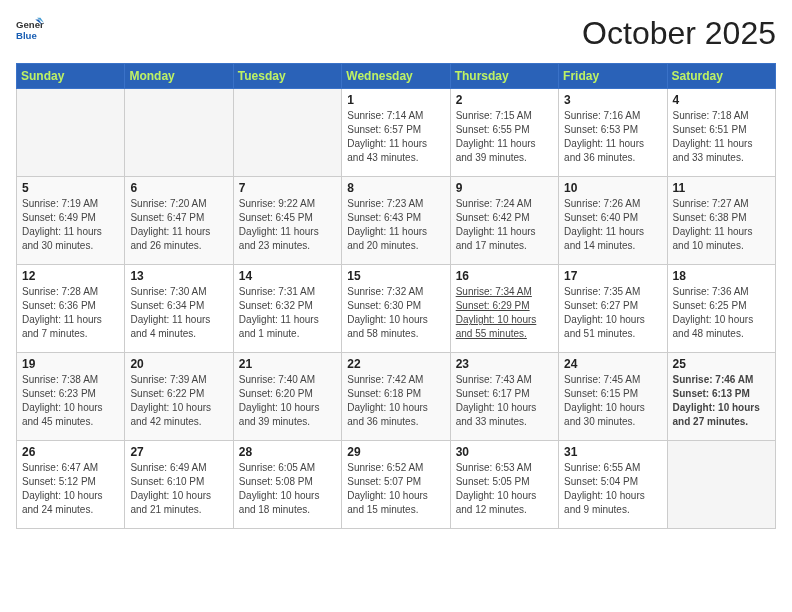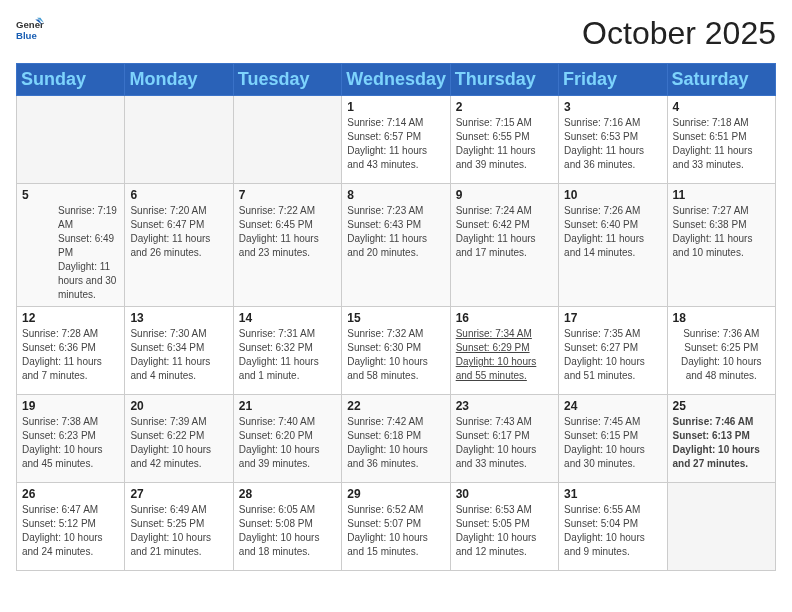--- a/index.html
+++ b/index.html
@@ -40,22 +40,22 @@
       color: #444;
       margin-top: 2px;
     }
     table {
       width: 100%;
       border-collapse: collapse;
       table-layout: fixed;
     }
     thead tr th {
       background-color: #2a62b8;
-      color: #7dd3fc;
-      font-size: 18px;
+      color: #bef264;
+      font-size: 12px;
       font-weight: bold;
       padding: 5px 4px;
       text-align: left;
       border: 1px solid #3a72c8;
     }
     tbody tr td {
       vertical-align: top;
       border: 1px solid #ccc;
       padding: 4px 5px;
       font-size: 10.5px;
@@ -137,33 +137,33 @@
         <td>
           <span class="day-number">4</span>
           <div class="day-cell-content" style="white-space: pre-line;">Sunrise: 7:18 AM
 Sunset: 6:51 PM
 Daylight: 11 hours and 33 minutes.</div>
         </td>
       </tr>
       <tr>
         <td>
           <span class="day-number">5</span>
-          <div class="day-cell-content" style="white-space: pre-line; margin-left: 36px;">Sunrise: 7:19 AM
+          <div class="day-cell-content" style="white-space: pre-line;">Sunrise: 7:19 AM
 Sunset: 6:49 PM
 Daylight: 11 hours and 30 minutes.</div>
         </td>
         <td>
           <span class="day-number">6</span>
           <div class="day-cell-content" style="white-space: pre-line;">Sunrise: 7:20 AM
 Sunset: 6:47 PM
 Daylight: 11 hours and 26 minutes.</div>
         </td>
         <td>
           <span class="day-number">7</span>
-          <div class="day-cell-content" style="white-space: pre-line;">Sunrise: 7:22 AM
+          <div class="day-cell-content" style="white-space: pre-line;">Sunrise: 9:22 AM
 Sunset: 6:45 PM
 Daylight: 11 hours and 23 minutes.</div>
         </td>
         <td>
           <span class="day-number">8</span>
           <div class="day-cell-content" style="white-space: pre-line;">Sunrise: 7:23 AM
 Sunset: 6:43 PM
 Daylight: 11 hours and 20 minutes.</div>
         </td>
         <td>
@@ -217,21 +217,21 @@
 Daylight: 10 hours and 55 minutes.</div>
         </td>
         <td>
           <span class="day-number">17</span>
           <div class="day-cell-content" style="white-space: pre-line;">Sunrise: 7:35 AM
 Sunset: 6:27 PM
 Daylight: 10 hours and 51 minutes.</div>
         </td>
         <td>
           <span class="day-number">18</span>
-          <div class="day-cell-content" style="white-space: pre-line; text-align: center;">Sunrise: 7:36 AM
+          <div class="day-cell-content" style="white-space: pre-line;">Sunrise: 7:36 AM
 Sunset: 6:25 PM
 Daylight: 10 hours and 48 minutes.</div>
         </td>
       </tr>
       <tr>
         <td>
           <span class="day-number">19</span>
           <div class="day-cell-content" style="white-space: pre-line;">Sunrise: 7:38 AM
 Sunset: 6:23 PM
 Daylight: 10 hours and 45 minutes.</div>
@@ -276,21 +276,21 @@
       <tr>
         <td>
           <span class="day-number">26</span>
           <div class="day-cell-content" style="white-space: pre-line;">Sunrise: 6:47 AM
 Sunset: 5:12 PM
 Daylight: 10 hours and 24 minutes.</div>
         </td>
         <td>
           <span class="day-number">27</span>
           <div class="day-cell-content" style="white-space: pre-line;">Sunrise: 6:49 AM
-Sunset: 5:25 PM
+Sunset: 6:10 PM
 Daylight: 10 hours and 21 minutes.</div>
         </td>
         <td>
           <span class="day-number">28</span>
           <div class="day-cell-content" style="white-space: pre-line;">Sunrise: 6:05 AM
 Sunset: 5:08 PM
 Daylight: 10 hours and 18 minutes.</div>
         </td>
         <td>
           <span class="day-number">29</span>

